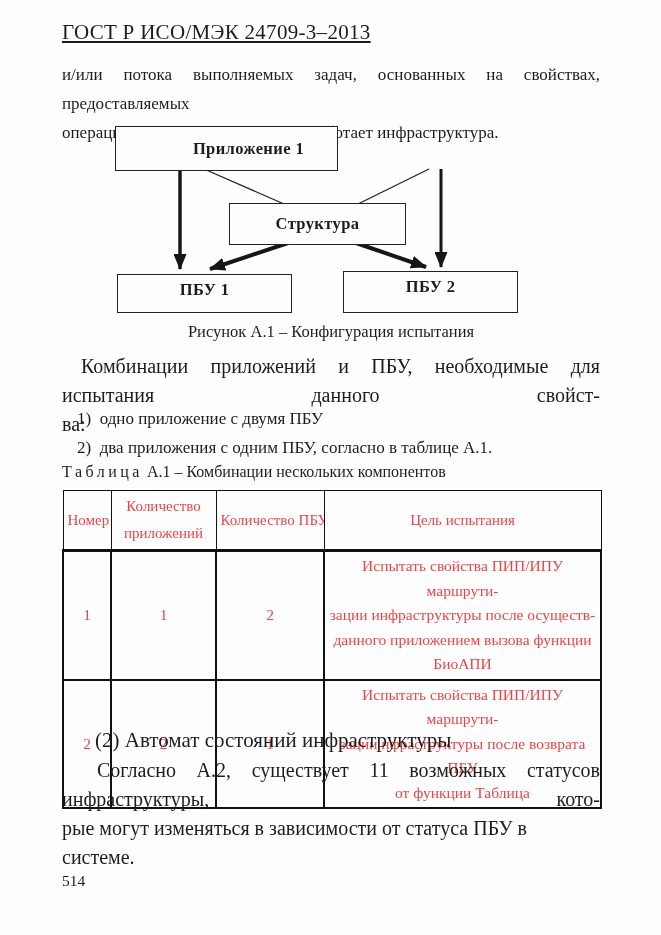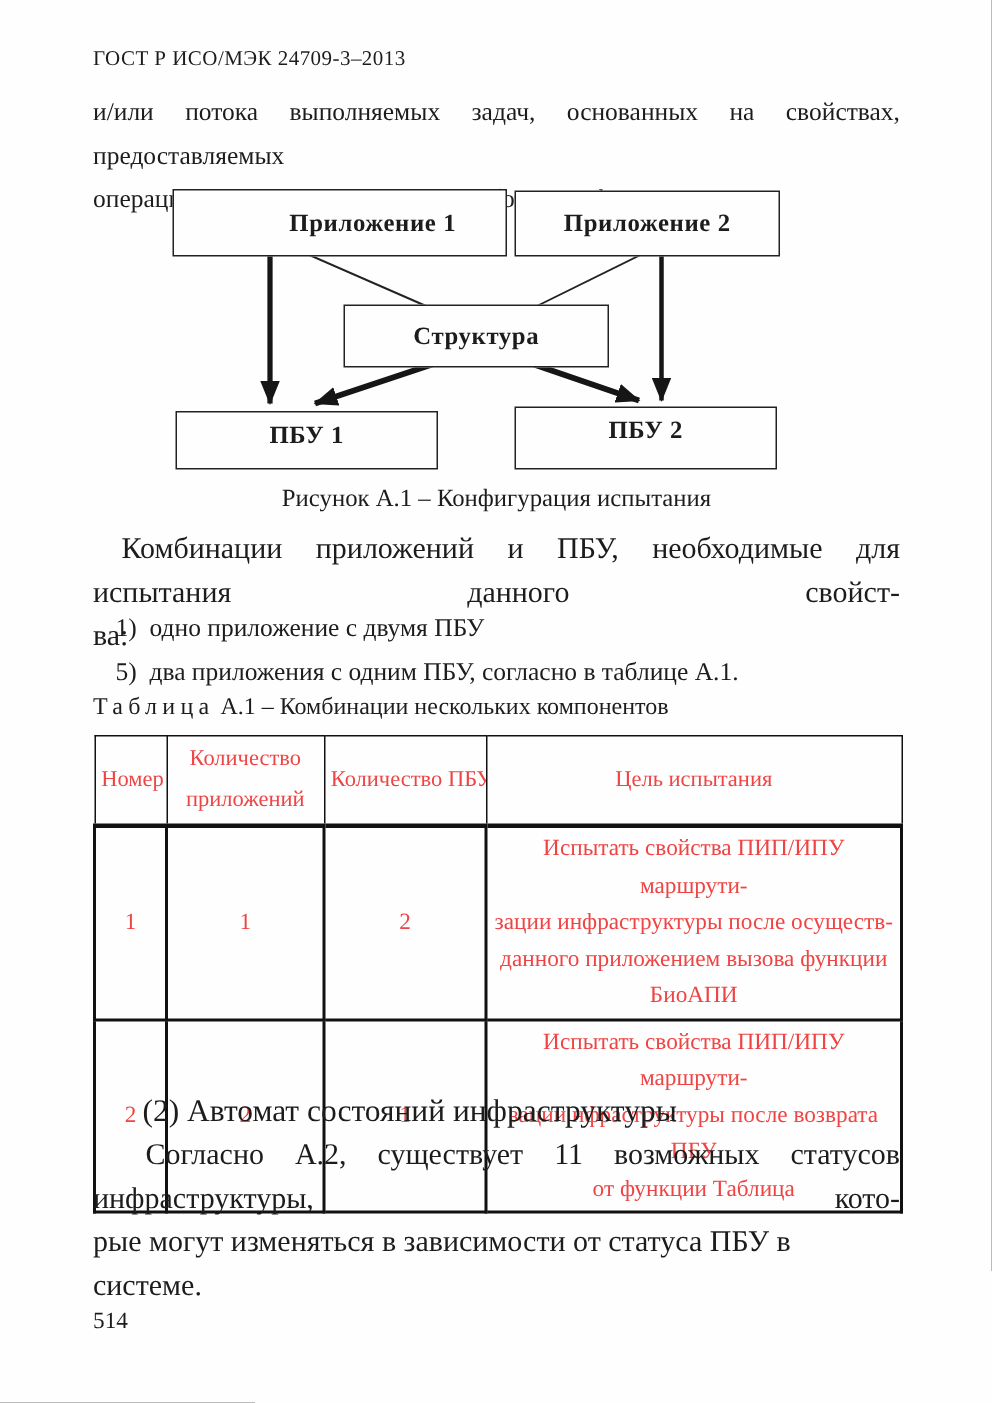--- a/index.html
+++ b/index.html
@@ -7,22 +7,22 @@
     position:relative;
     width:661px; height:935px;
     margin:0 auto;
     background:#fefefe;
     color:#1c1c1c;
     font-family:"Liberation Serif", serif;
     overflow:hidden;
   }
   .abs { position:absolute; }
   .doc-header {
-    left:62px; top:32px; width:538px;
-    font-size:14px; letter-spacing:0.3px;
+    left:62px; top:20px; width:538px;
+    font-size:21px; letter-spacing:0.3px;text-decoration:underline;
   }
   .intro {
     left:62px; top:60px; width:538px;
     font-size:17px; line-height:29px;
   }
   .jline { text-align:justify; text-align-last:justify; }
   .keep-spaces { white-space:pre-wrap; }
 
   
   .figure-wrap { left:100px; top:120px; width:460px; height:200px; }
@@ -103,35 +103,34 @@
       <line x1="104" y1="49" x2="184" y2="84" stroke="#222" stroke-width="1.3"></line>
       <line x1="329" y1="49" x2="258" y2="84" stroke="#222" stroke-width="1.3"></line>
 
       <line x1="80" y1="49" x2="80" y2="149" stroke="#161616" stroke-width="3.5" marker-end="url(#arr)"></line>
       <line x1="341" y1="49" x2="341" y2="147" stroke="#161616" stroke-width="3" marker-end="url(#arr)"></line>
 
       <line x1="188" y1="123" x2="110" y2="149" stroke="#161616" stroke-width="4" marker-end="url(#arr)"></line>
       <line x1="256" y1="123" x2="326" y2="147" stroke="#161616" stroke-width="4" marker-end="url(#arr)"></line>
     </svg>
     <div class="fig-box" style="left:15px; top:6px; width:177px; height:43px;padding-left:44px;">Приложение 1</div>
-    <div class="fig-box" style="left:243px; top:7px; width:175px; height:42px;">Приложение 2</div>
     <div class="fig-box" style="left:129px; top:83px; width:175px; height:40px;">Структура</div>
     <div class="fig-box top-align" style="left:17px; top:154px; width:175px; height:39px;">ПБУ 1</div>
     <div class="fig-box top-align" style="left:243px; top:151px; width:175px; height:42px;">ПБУ 2</div>
   </div>
 
   <div class="abs fig-caption">Рисунок А.1 – Конфигурация испытания</div>
 
   <div class="abs para-comb">
     <div class="l1 jline">Комбинации приложений и ПБУ, необходимые для испытания данного свойст-</div>
     <div>ва:</div>
   </div>
 
   <div class="abs list-item li-1 keep-spaces">1)  одно приложение с двумя ПБУ</div>
-  <div class="abs list-item li-2 keep-spaces">5)  два приложения с одним ПБУ, согласно в таблице А.1.</div>
+  <div class="abs list-item li-2 keep-spaces">2)  два приложения с одним ПБУ, согласно в таблице А.1.</div>
 
   <div class="abs tbl-caption"><span class="spaced">Таблица</span><span class="keep-spaces"> А.1 – Комбинации нескольких компонентов</span></div>
 
   <table class="main">
     <colgroup>
       <col class="col-num">
         <col class="col-apps">
         <col class="col-bsps">
         <col class="col-goal">
     </colgroup>

